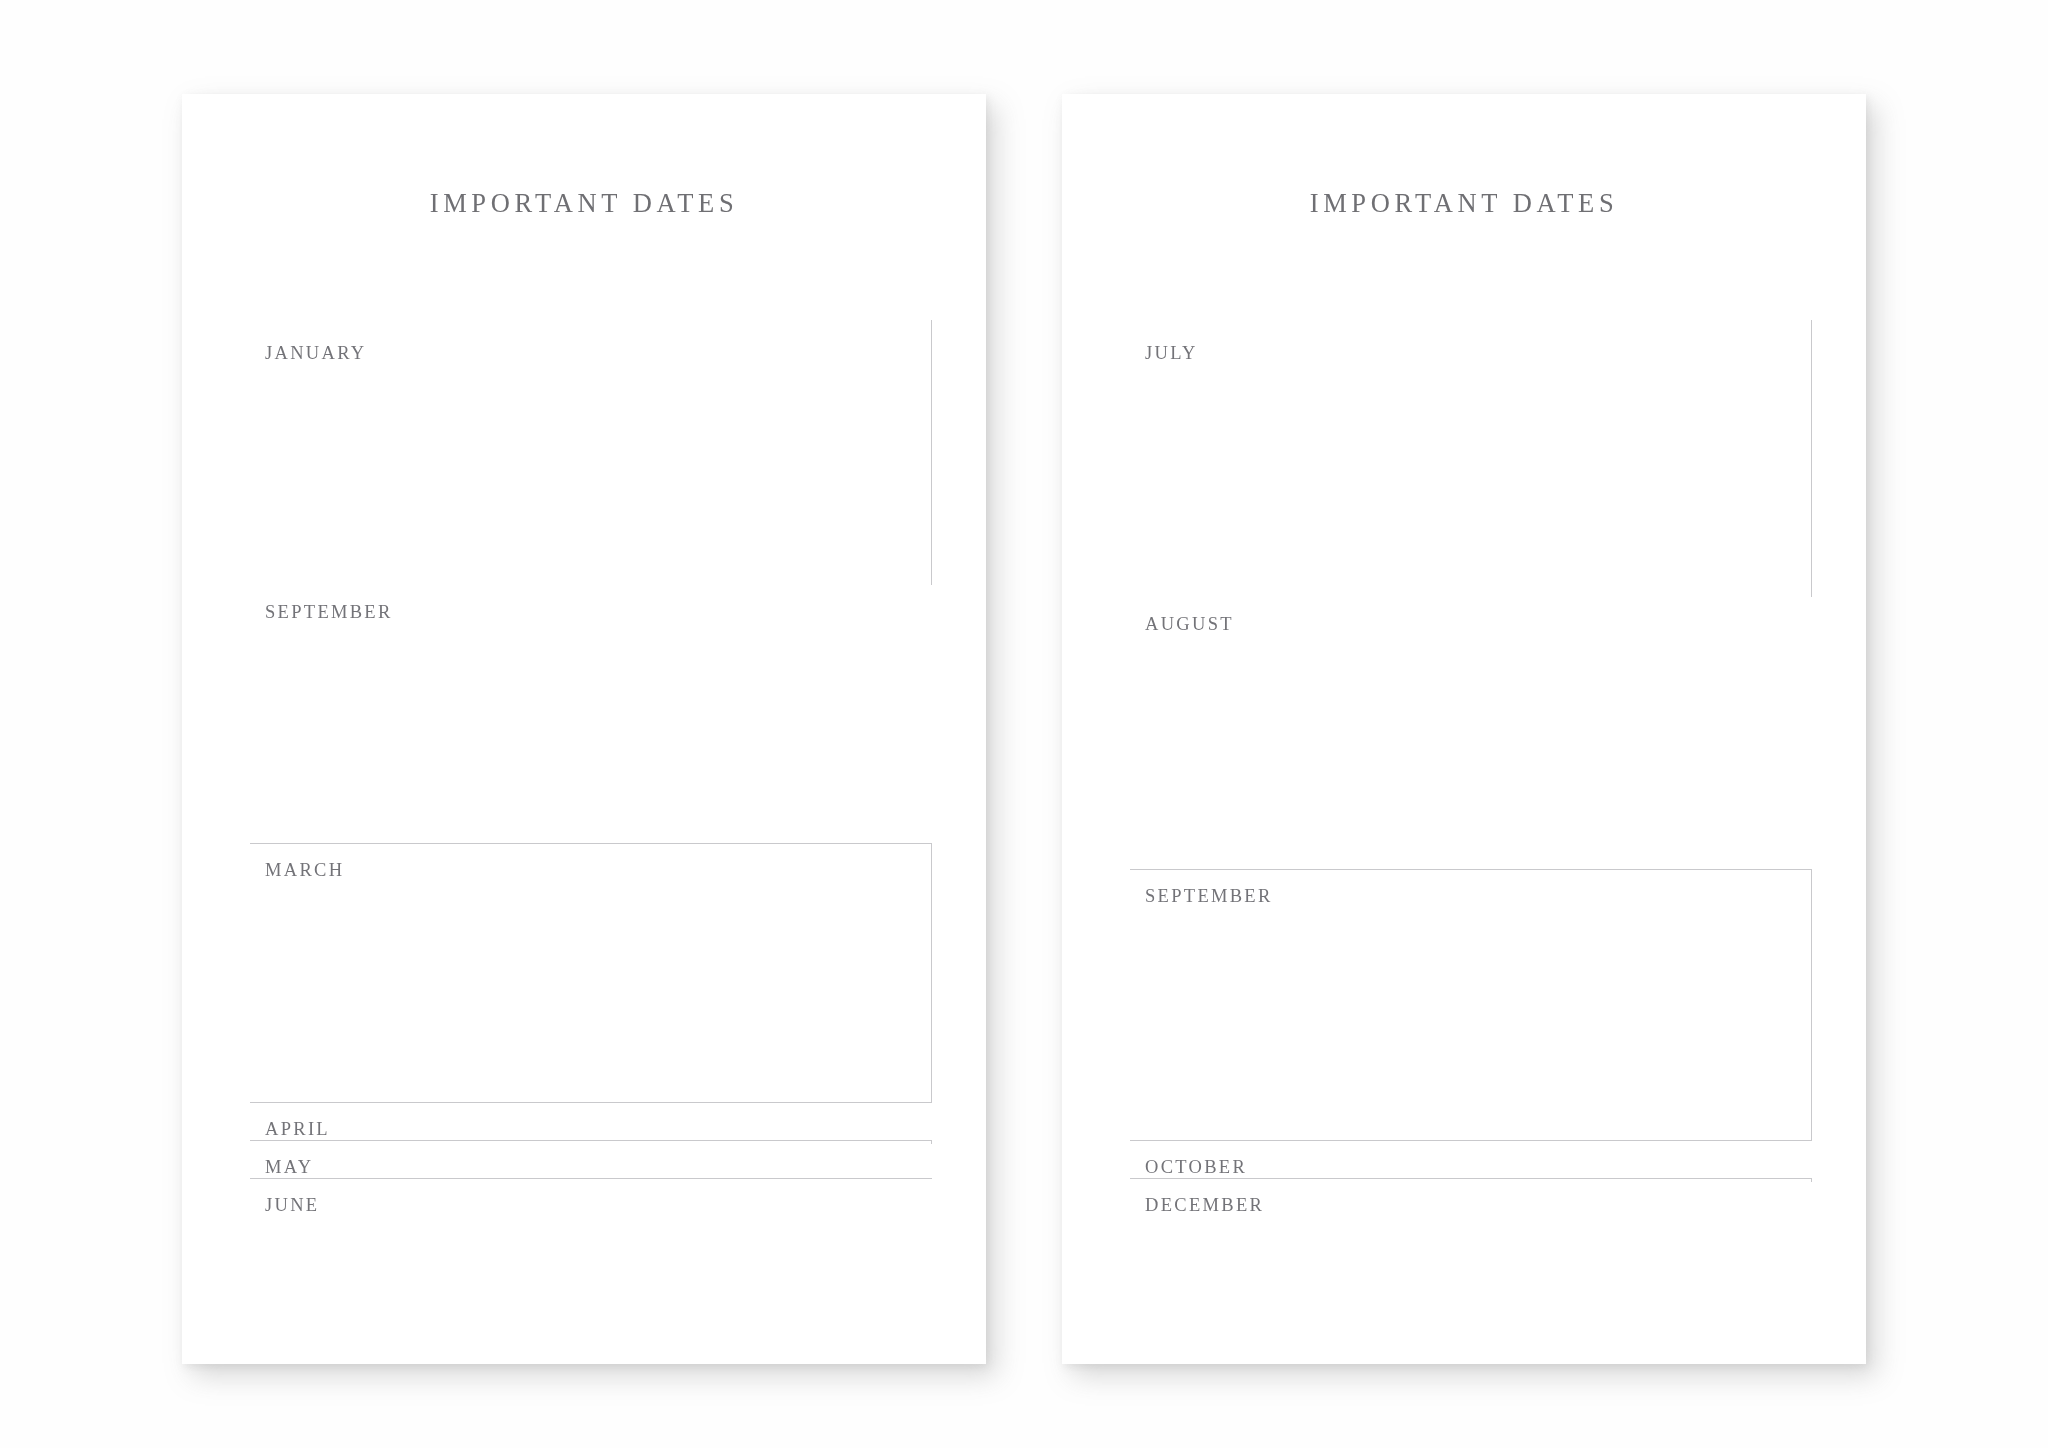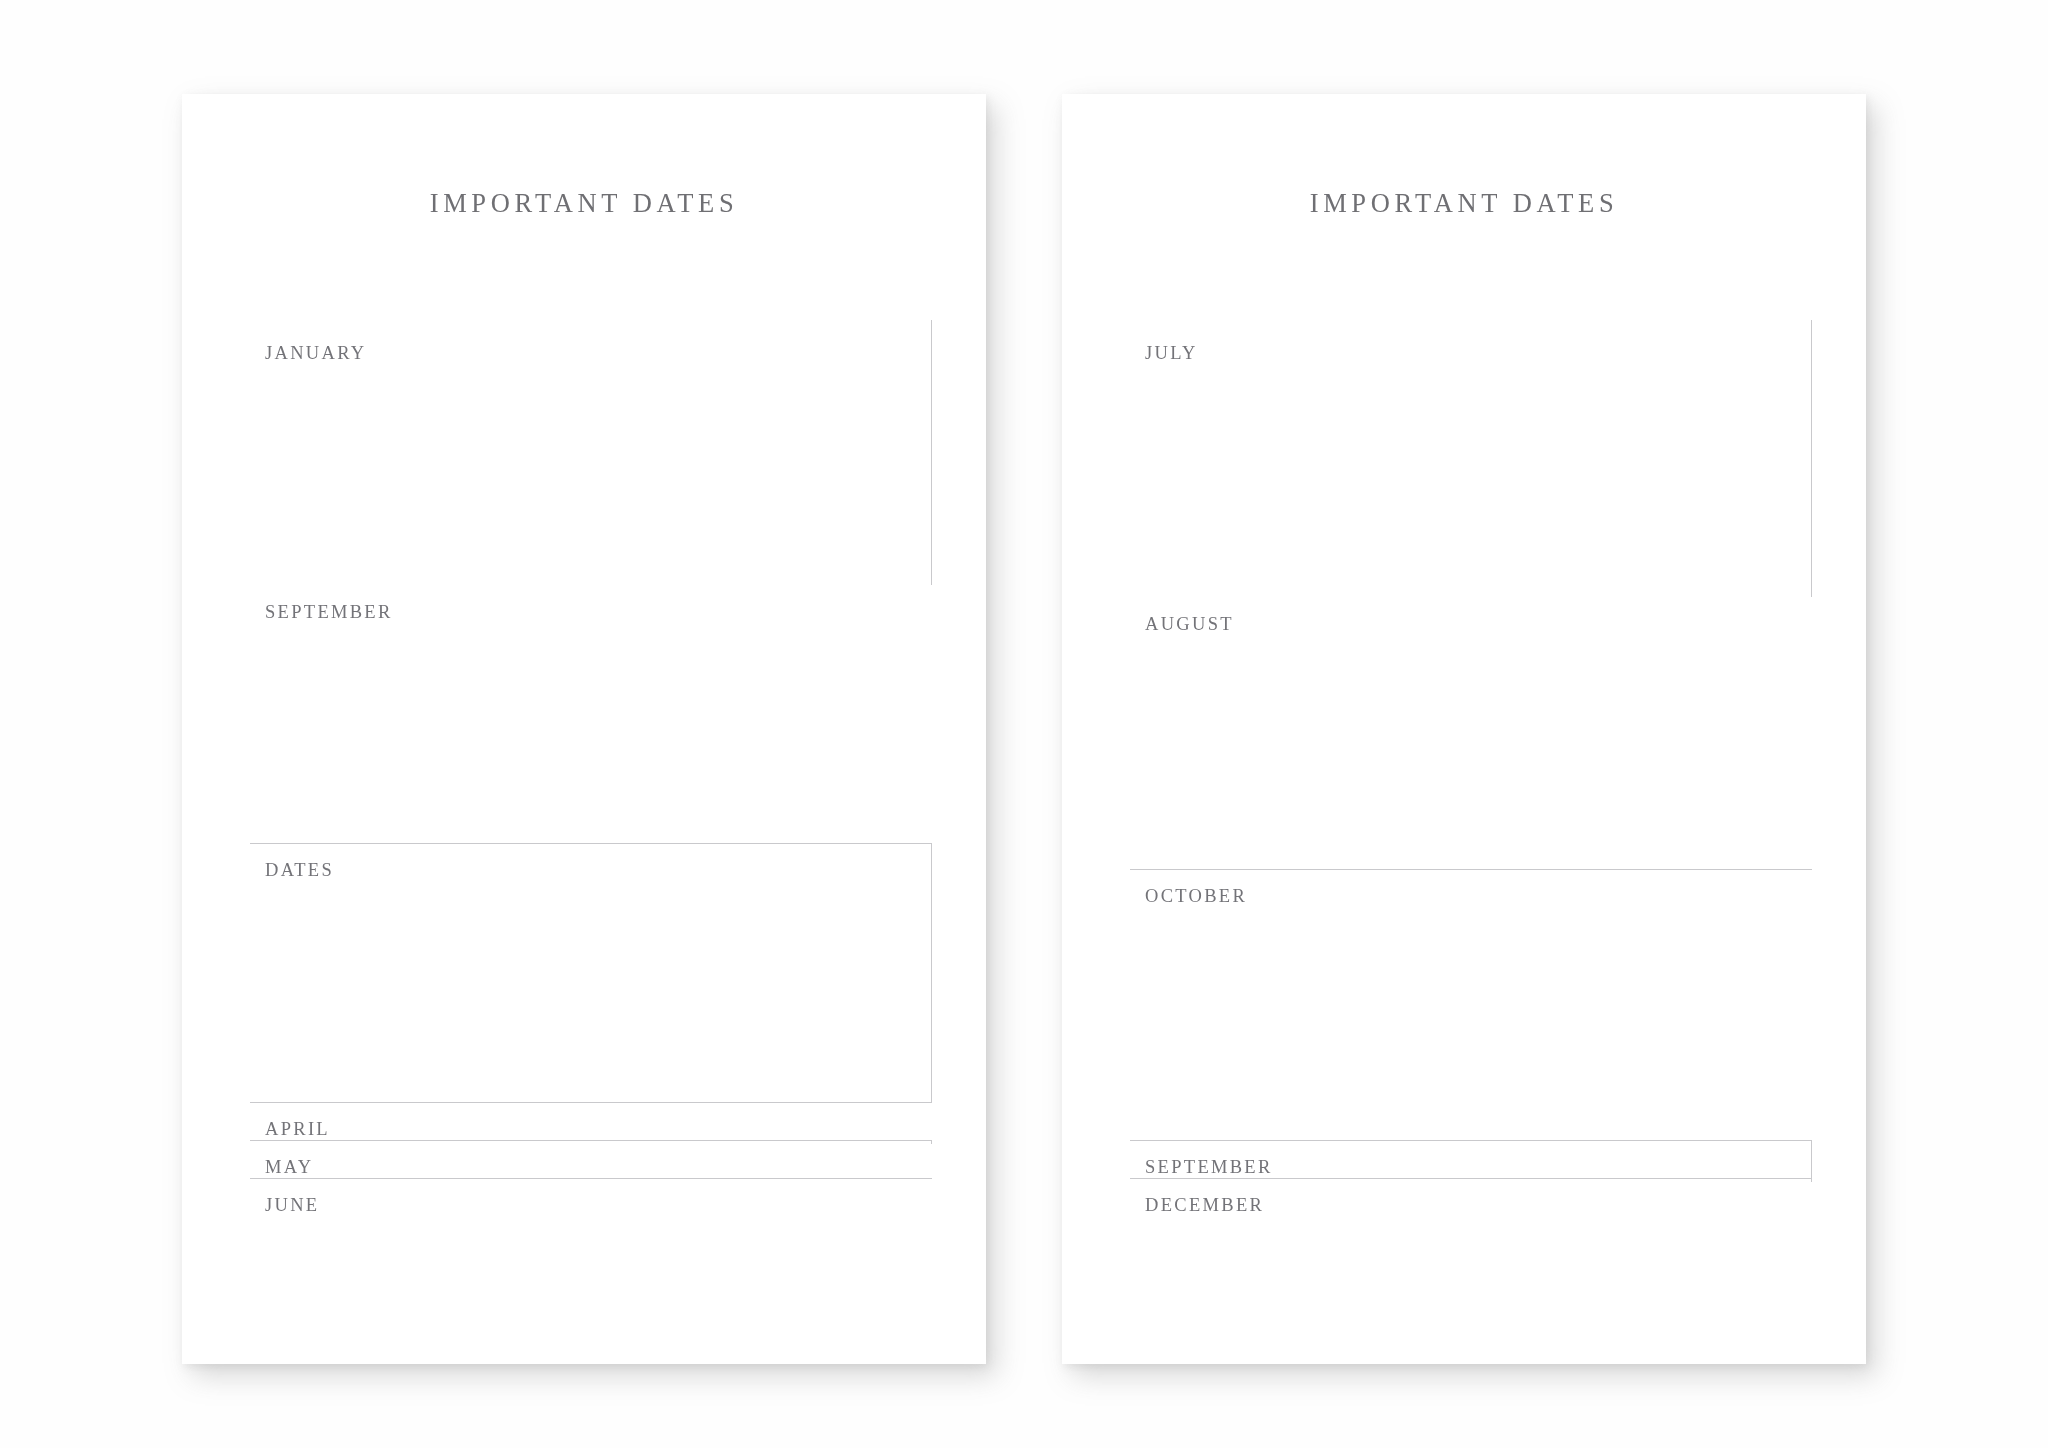--- a/index.html
+++ b/index.html
@@ -124,21 +124,21 @@
         <div class="month-label">JANUARY</div>
         <div class="write-area"></div>
       </div>
 
       <div class="cell row-1 col-right">
         <div class="month-label">SEPTEMBER</div>
         <div class="write-area"></div>
       </div>
 
       <div class="cell row-2 col-left">
-        <div class="month-label">DATES</div>
+        <div class="month-label">MARCH</div>
         <div class="write-area"></div>
       </div>
 
       <div class="cell row-2 col-right">
         <div class="month-label">APRIL</div>
         <div class="write-area"></div>
       </div>
 
       <div class="cell row-3 col-left">
         <div class="month-label">MAY</div>
@@ -161,27 +161,27 @@
       <div class="cell row-1 col-left">
         <div class="month-label">JULY</div>
         <div class="write-area"></div>
       </div>
 
       <div class="cell row-1 col-right">
         <div class="month-label">AUGUST</div>
         <div class="write-area"></div>
       </div>
 
-      <div class="cell row-2 col-right">
-        <div class="month-label">OCTOBER</div>
+      <div class="cell row-2 col-left">
+        <div class="month-label">SEPTEMBER</div>
         <div class="write-area"></div>
       </div>
 
-      <div class="cell row-2 col-left">
-        <div class="month-label">SEPTEMBER</div>
+      <div class="cell row-2 col-right">
+        <div class="month-label">OCTOBER</div>
         <div class="write-area"></div>
       </div>
 
       <div class="cell row-3 col-left">
         <div class="month-label">DECEMBER</div>
         <div class="write-area"></div>
       </div>
 
 
     </div>

